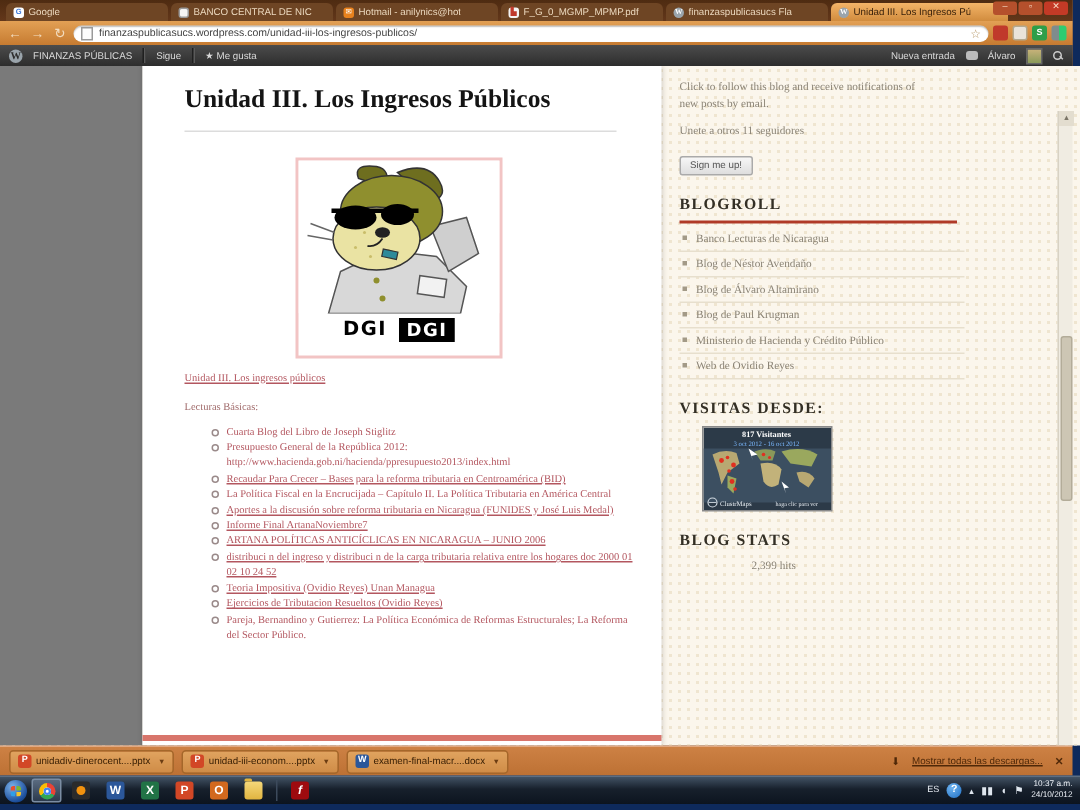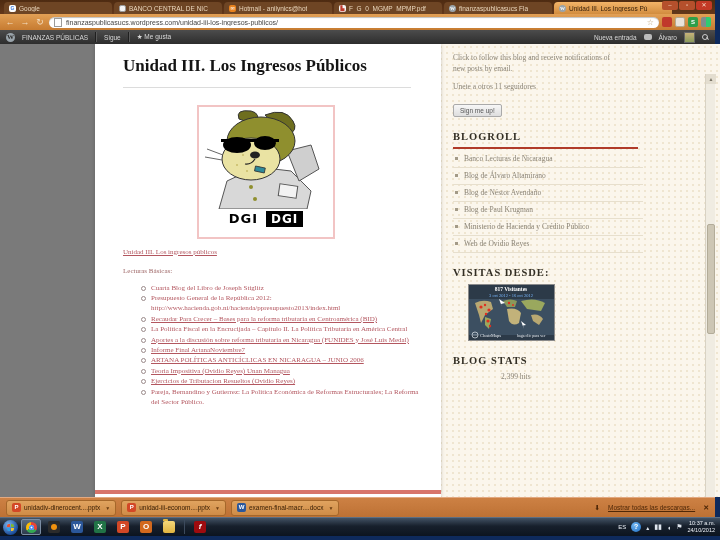--- a/index.html
+++ b/index.html
@@ -262,39 +262,40 @@
         <div class="lecturas">Lecturas Básicas:</div>
 
         <ul class="post-list">
           <li>Cuarta Blog del Libro de Joseph Stiglitz</li>
           <li>Presupuesto General de la República 2012: http://www.hacienda.gob.ni/hacienda/ppresupuesto2013/index.html</li>
           <li class="u">Recaudar Para Crecer – Bases para la reforma tributaria en Centroamérica (BID)</li>
           <li>La Política Fiscal en la Encrucijada – Capítulo II. La Política Tributaria en América Central</li>
           <li class="u">Aportes a la discusión sobre reforma tributaria en Nicaragua (FUNIDES y José Luis Medal)</li>
           <li class="u">Informe Final ArtanaNoviembre7</li>
           <li class="u">ARTANA POLÍTICAS ANTICÍCLICAS EN NICARAGUA – JUNIO 2006</li>
+          <li class="u">distribuci n del ingreso y distribuci n de la carga tributaria relativa entre los hogares doc 2000 01 02 10 24 52</li>
           <li class="u">Teoria Impositiva (Ovidio Reyes) Unan Managua</li>
           <li class="u">Ejercicios de Tributacion Resueltos (Ovidio Reyes)</li>
           <li>Pareja, Bernandino y Gutierrez: La Política Económica de Reformas Estructurales; La Reforma del Sector Público.</li>
         </ul>
       </div>
       <div class="pinkline"></div>
 
       <div class="sidebar">
         <p class="sb-p">Click to follow this blog and receive notifications of new posts by email.</p>
         <p class="sb-p">Unete a otros 11 seguidores</p>
         <span class="signup">Sign me up!</span>
 
         <div class="sb-gap"></div>
         <h3 class="sb-h">BLOGROLL</h3>
         <div class="redrule"></div>
         <ul class="sb-list">
           <li>Banco Lecturas de Nicaragua</li>
+          <li>Blog de Néstor Avendaño</li>
           <li>Blog de Álvaro Altamirano</li>
-          <li>Blog de Néstor Avendaño</li>
           <li>Blog de Paul Krugman</li>
           <li>Ministerio de Hacienda y Crédito Público</li>
           <li>Web de Ovidio Reyes</li>
         </ul>
 
         <div class="sb-gap"></div>
         <h3 class="sb-h">VISITAS DESDE:</h3>
 
         <svg class="mapwidget" viewBox="0 0 85 55">
           <rect x="0" y="0" width="85" height="55" fill="#2c3a48"></rect>

